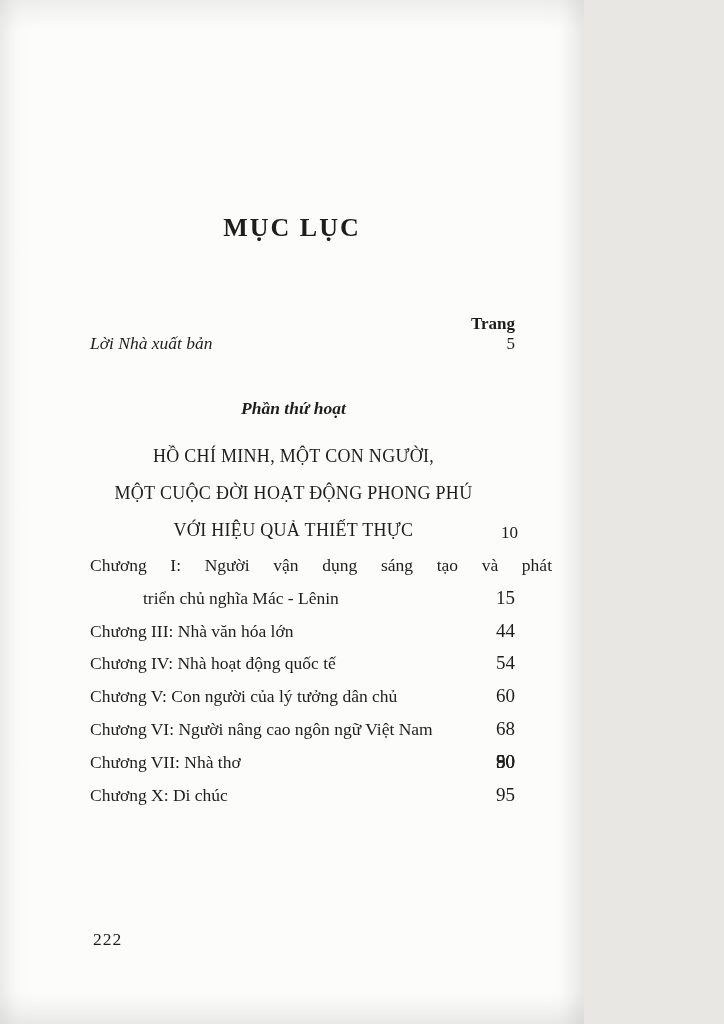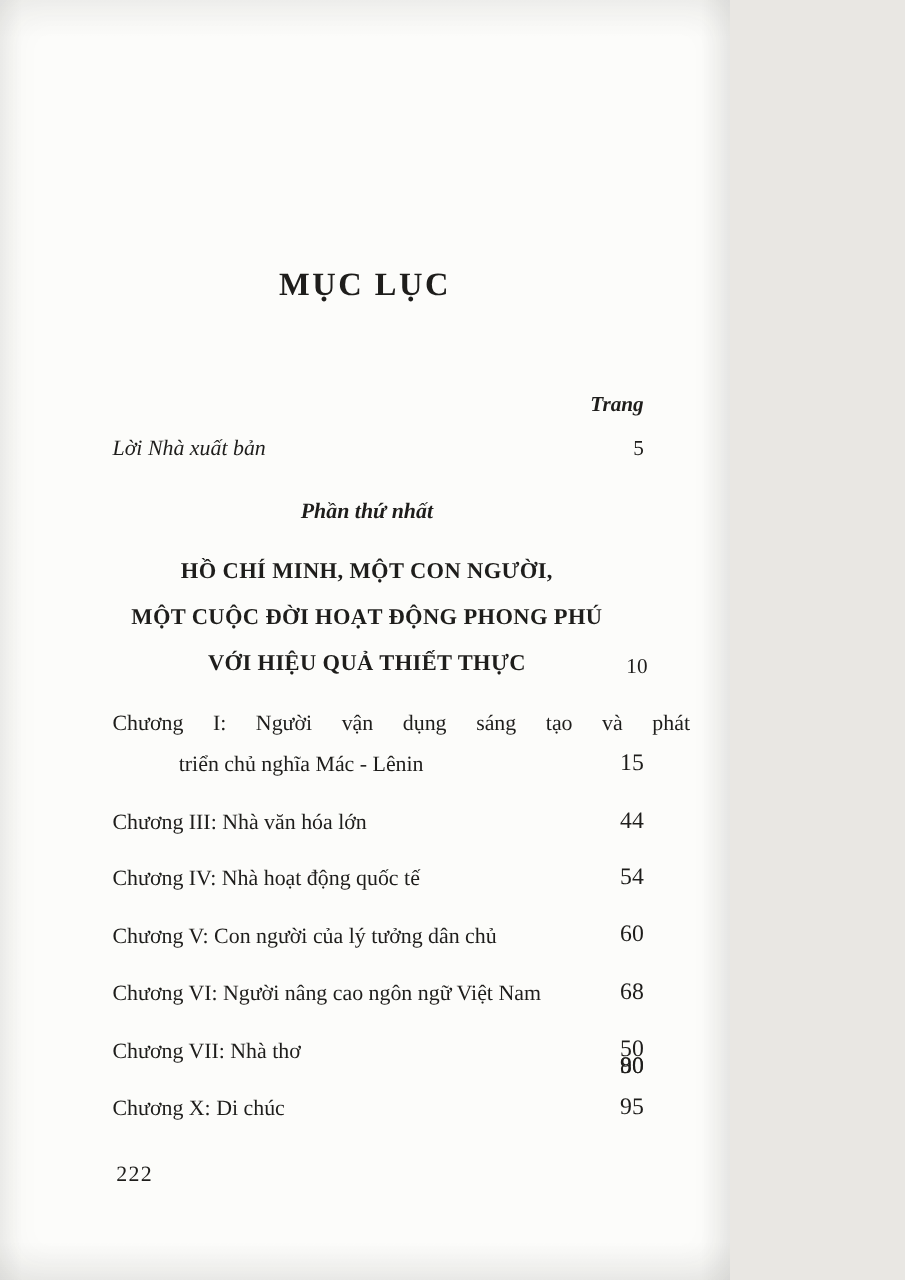--- a/index.html
+++ b/index.html
@@ -34,26 +34,25 @@
     }
 
     .trang-header {
       position: absolute;
       top: 314px;
       left: 90px;
       right: 69px;
       text-align: right;
       font-size: 17px;
       font-weight: bold;
-      font-style: italic;
     }
 
     .preface-row {
       position: absolute;
-      top: 348px;
+      top: 333px;
       left: 90px;
       right: 69px;
       display: flex;
       justify-content: space-between;
       align-items: baseline;
       font-size: 17.5px;
     }
     .preface-label { font-style: italic; }
     .preface-page { font-size: 17px; }
 
@@ -65,42 +64,41 @@
       text-align: center;
     }
     .part-heading {
       font-size: 17.5px;
       font-weight: bold;
       font-style: italic;
       margin-bottom: 19px;
     }
     .part-line {
       font-size: 18px;
-      font-weight: bold;
+      font-weight: normal;
       line-height: 37px;
       letter-spacing: 0.3px;
     }
     .part-page {
       position: absolute;
       right: -3px;
       bottom: 6px;
       font-size: 17px;
       font-weight: normal;
     }
 
     .chapter-list {
       position: absolute;
       top: 549px;
       left: 90px;
       right: 69px;
     }
     .entry {
       position: relative;
       font-size: 17.5px;
-      margin-top: 13px;
     }
     .entry-lines { width: 462px; }
     .entry-line { line-height: 32.8px; }
     .entry-line.justify {
       text-align: justify;
       text-align-last: justify;
     }
     .entry-line.indent { padding-left: 53px; }
     .entry-page {
       position: absolute;
@@ -126,21 +124,21 @@
   <div class="toc-title">MỤC LỤC</div>
 
   <div class="trang-header">Trang</div>
 
   <div class="preface-row">
     <span class="preface-label">Lời Nhà xuất bản</span>
     <span class="preface-page">5</span>
   </div>
 
   <div class="part-block">
-    <div class="part-heading">Phần thứ nhất</div>
+    <div class="part-heading">Phần thứ hoạt</div>
     <div class="part-line">HỒ CHÍ MINH, MỘT CON NGƯỜI,</div>
     <div class="part-line">MỘT CUỘC ĐỜI HOẠT ĐỘNG PHONG PHÚ</div>
     <div class="part-line">VỚI HIỆU QUẢ THIẾT THỰC</div>
     <div class="part-page">10</div>
   </div>
 
   <div class="chapter-list">
   <div class="entry">
     <div class="entry-lines">
           <div class="entry-line justify">Chương I: Người vận dụng sáng tạo và phát</div>

